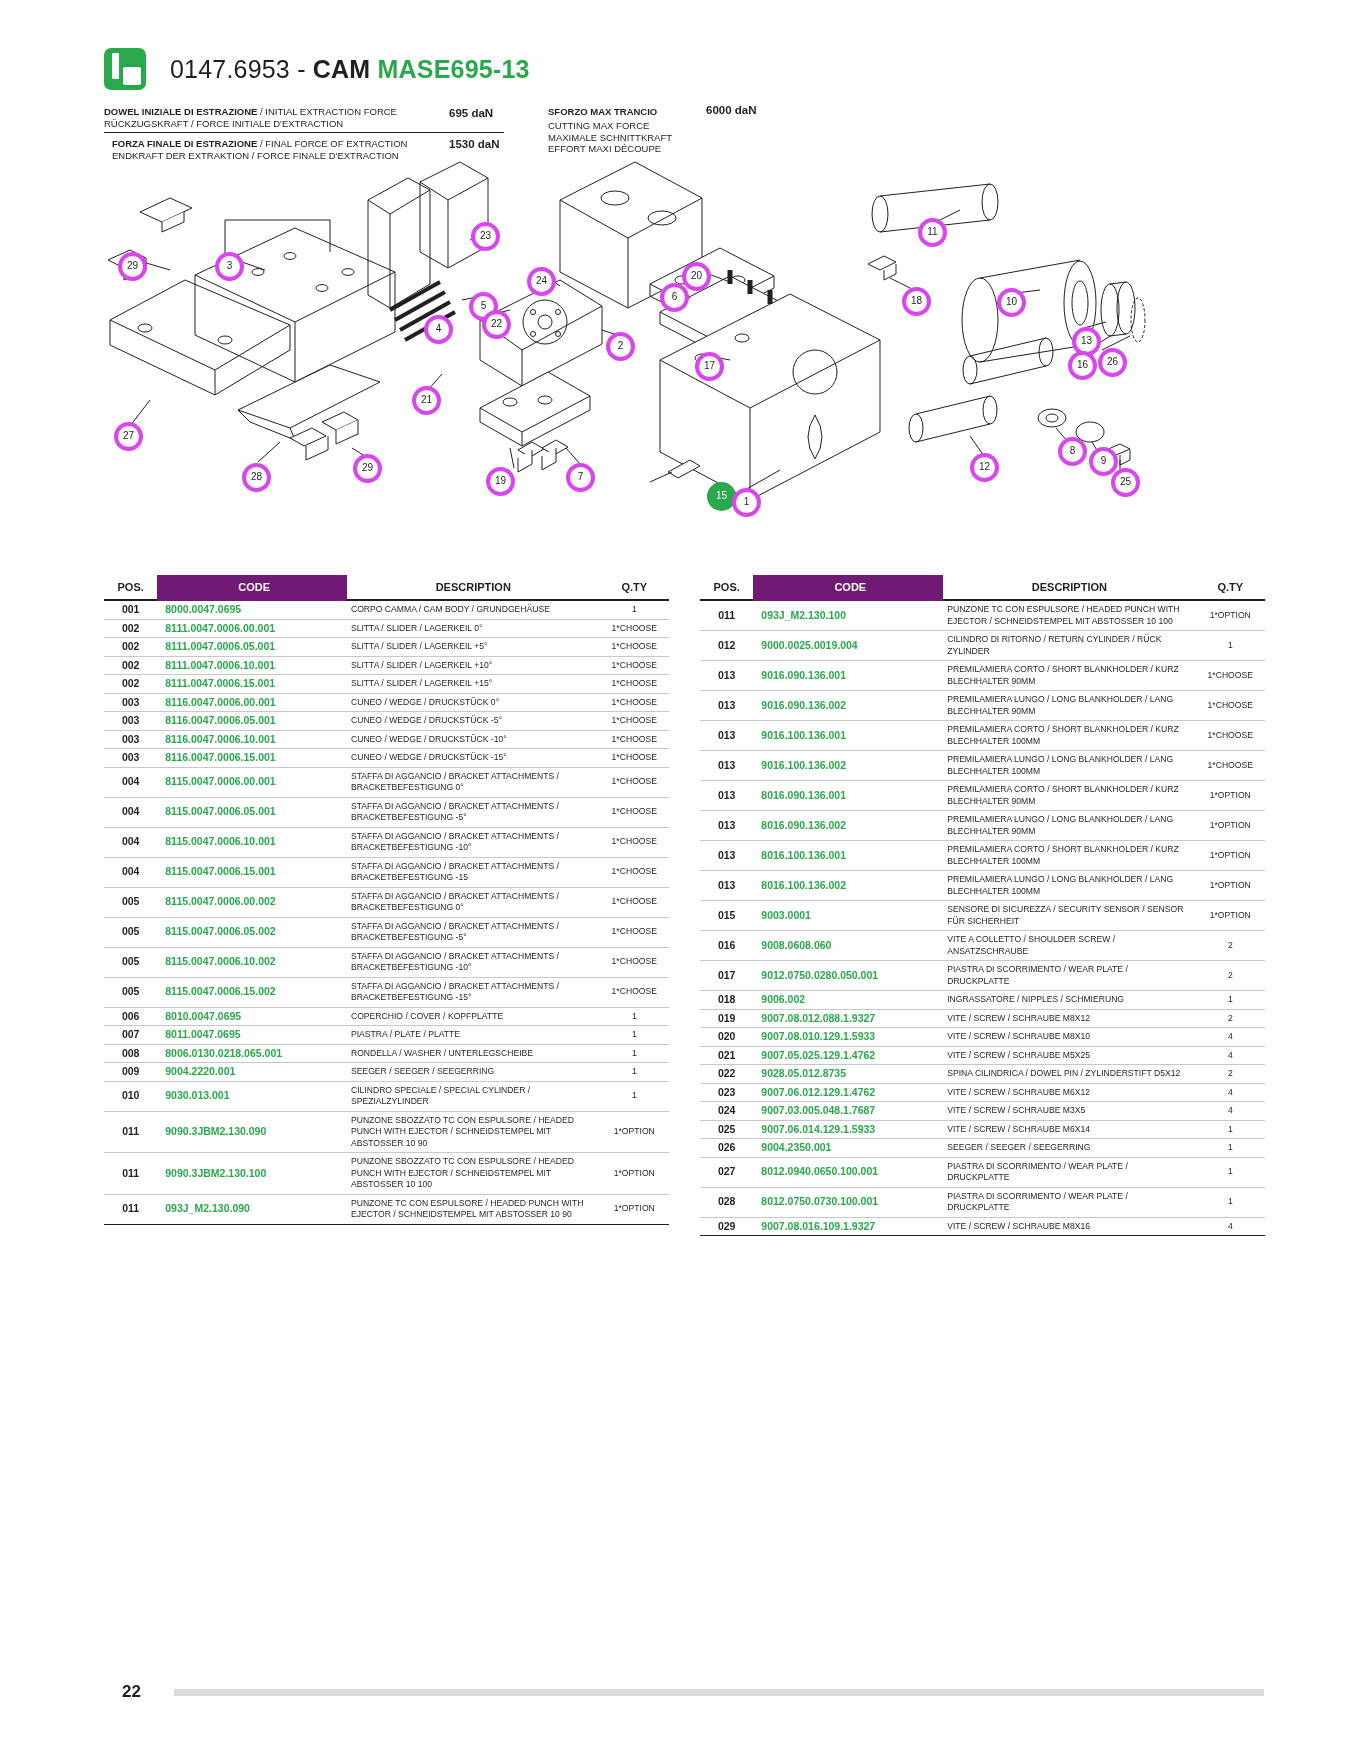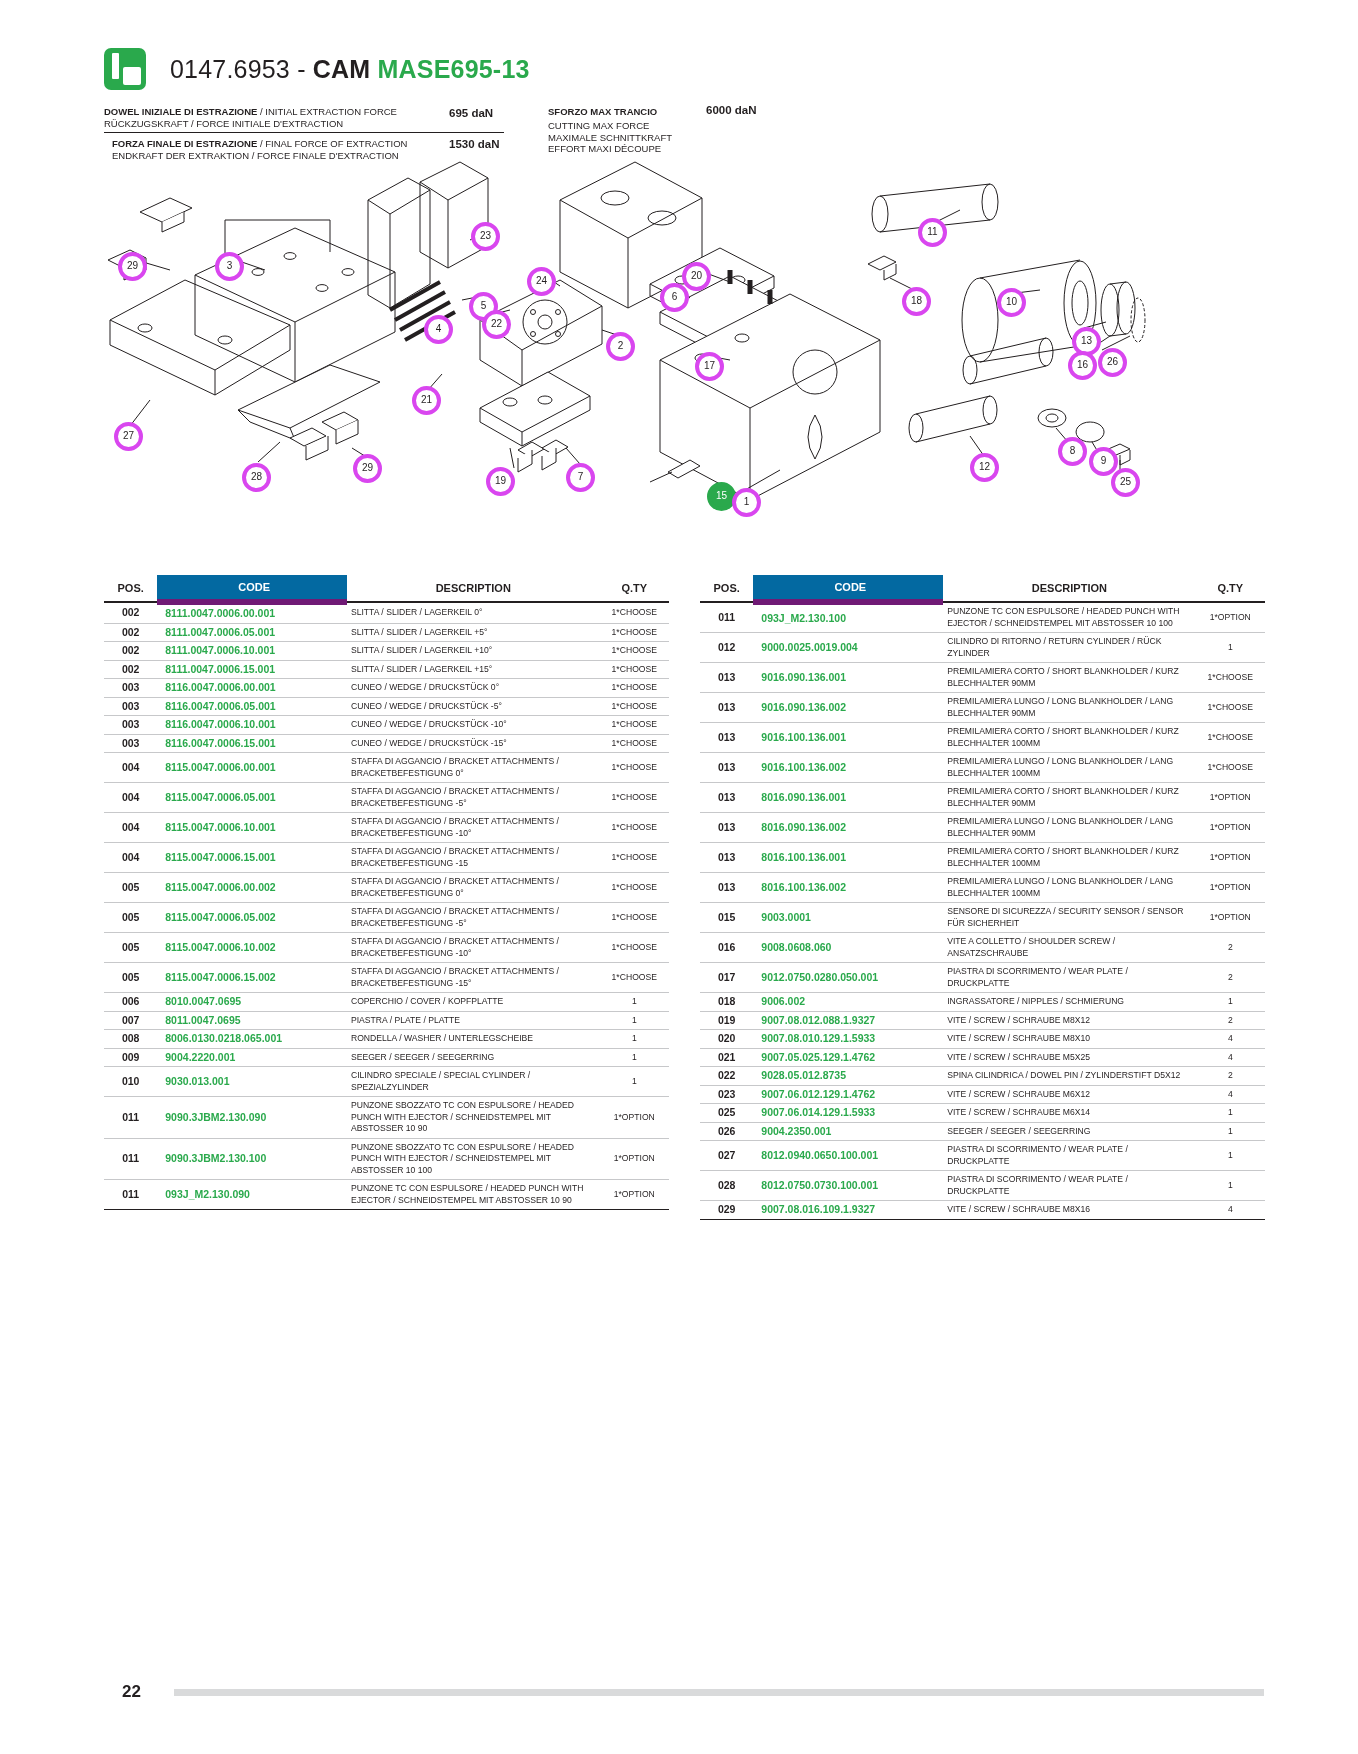--- a/index.html
+++ b/index.html
@@ -148,23 +148,23 @@
   .tbl th {
     background: #ffffff;
     font-size: 11px;
     font-weight: bold;
     padding: 6px 4px;
     border-bottom: 2px solid #231f20;
     text-align: center;
     color: #231f20;
   }
   .tbl th.code-h {
-    background: #0369a1;
+    background: #701a75;
     color: #ffffff;
-    border-bottom: 6px solid #701a75;
+    border-bottom: 2px solid #701a75;
   }
   .tbl td {
     border-bottom: 1px solid #c7c8ca;
     padding: 3px 4px;
     vertical-align: middle;
     line-height: 11.5px;
   }
   .c-pos {
     width: 46px;
     text-align: center;
@@ -422,20 +422,26 @@
     <thead>
       <tr>
         <th class="c-pos">POS.</th>
         <th class="c-code code-h">CODE</th>
         <th class="c-desc">DESCRIPTION</th>
         <th class="c-qty">Q.TY</th>
       </tr>
     </thead>
     <tbody id="tbody-left">
         <tr>
+          <td class="c-pos">001</td>
+          <td class="c-code">8000.0047.0695</td>
+          <td class="c-desc">CORPO CAMMA / CAM BODY / GRUNDGEHÄUSE</td>
+          <td class="c-qty">1</td>
+        </tr>
+        <tr>
           <td class="c-pos">002</td>
           <td class="c-code">8111.0047.0006.00.001</td>
           <td class="c-desc">SLITTA / SLIDER / LAGERKEIL 0°</td>
           <td class="c-qty">1*CHOOSE</td>
         </tr>
         <tr>
           <td class="c-pos">002</td>
           <td class="c-code">8111.0047.0006.05.001</td>
           <td class="c-desc">SLITTA / SLIDER / LAGERKEIL +5°</td>
           <td class="c-qty">1*CHOOSE</td>
@@ -693,20 +699,26 @@
           <td class="c-desc">SPINA CILINDRICA / DOWEL PIN / ZYLINDERSTIFT D5X12</td>
           <td class="c-qty">2</td>
         </tr>
         <tr>
           <td class="c-pos">023</td>
           <td class="c-code">9007.06.012.129.1.4762</td>
           <td class="c-desc">VITE / SCREW / SCHRAUBE M6X12</td>
           <td class="c-qty">4</td>
         </tr>
         <tr>
+          <td class="c-pos">024</td>
+          <td class="c-code">9007.03.005.048.1.7687</td>
+          <td class="c-desc">VITE / SCREW / SCHRAUBE M3X5</td>
+          <td class="c-qty">4</td>
+        </tr>
+        <tr>
           <td class="c-pos">025</td>
           <td class="c-code">9007.06.014.129.1.5933</td>
           <td class="c-desc">VITE / SCREW / SCHRAUBE M6X14</td>
           <td class="c-qty">1</td>
         </tr>
         <tr>
           <td class="c-pos">026</td>
           <td class="c-code">9004.2350.001</td>
           <td class="c-desc">SEEGER / SEEGER / SEEGERRING</td>
           <td class="c-qty">1</td>

